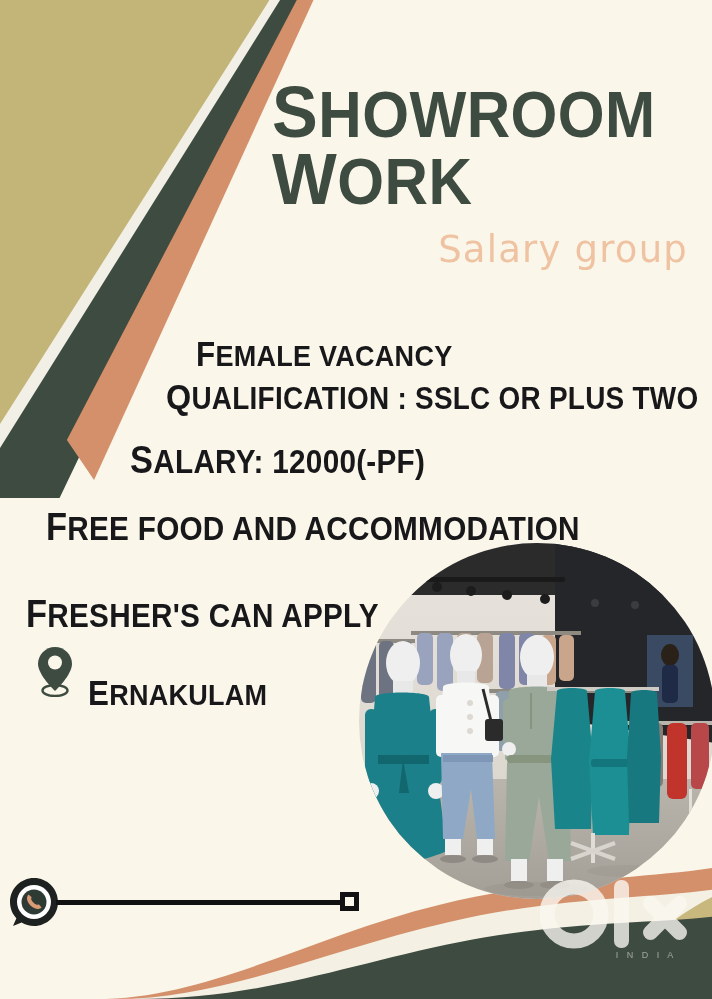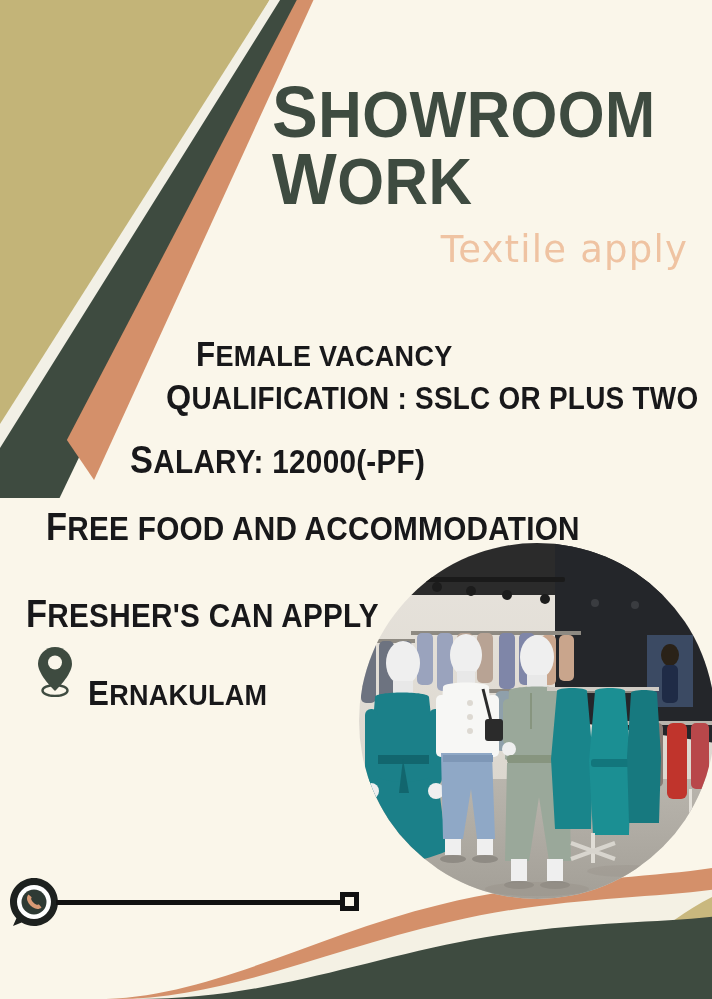--- a/index.html
+++ b/index.html
@@ -166,21 +166,21 @@
     <path d="M 110 999 C 215 999 312 950 430 922 C 548 893 645 900 712 884 L 712 999 Z" fill="#f4f1e4"></path>
 
     <path d="M 560 999 C 600 960 648 905 712 884 L 712 999 Z" fill="#c9b87e"></path>
 
     <path d="M 130 999 C 250 999 330 965 440 942 C 555 918 650 925 712 912 L 712 999 Z" fill="#3e4b40"></path>
   </svg>
 
   <div class="headline-block">
     <div class="headline-line small-caps-lead">Showroom</div>
     <div class="headline-line small-caps-lead">Work</div>
-    <div class="subtitle">Textile apply</div>
+    <div class="subtitle">Salary group</div>
   </div>
 
   <div class="copy" id="copy-female">Female vacancy</div>
 
   <div class="copy" id="copy-qualification">Qualification : SSLC or plus two</div>
 
   <div class="copy" id="copy-salary">Salary: 12000(-PF)</div>
 
   <div class="copy" id="copy-food">Free food and accommodation</div>
 
@@ -341,14 +341,30 @@
     <svg id="phone-icon" viewBox="0 0 52 52">
       <path d="M26 2 C12.7 2 2 12.7 2 26 C2 32.3 4.4 38 8.4 42.3 L5 50 L13.6 46.6 C17.2 48.8 21.4 50 26 50 C39.3 50 50 39.3 50 26 C50 12.7 39.3 2 26 2 Z" fill="#1d211f"></path>
       <circle cx="26" cy="26" r="17" fill="#ffffff"></circle>
       <circle cx="26" cy="26" r="12.5" fill="#2e3a34"></circle>
       <path d="M20.5 18.5 C19 20 18.6 22.5 19.4 24.8 C20.6 28.3 23.7 31.4 27.2 32.6 C29.5 33.4 32 33 33.5 31.5 L30.8 28.3 C30 28.9 29 29 28.2 28.6 C26.3 27.8 24.2 25.7 23.4 23.8 C23 23 23.1 22 23.7 21.2 Z" fill="#d99a75"></path>
     </svg>
     <div id="contact-rule"></div>
     <div id="contact-endcap"></div>
   </div>
 
+  <div id="olx-watermark">
+    <svg viewBox="0 0 160 86">
+      <g opacity="0.78">
+
+        <circle cx="34" cy="36" r="27" fill="none" stroke="#fbf8f2" stroke-width="15"></circle>
+
+        <rect x="74" y="2" width="15" height="68" rx="7" fill="#fbf8f2"></rect>
+
+        <g transform="translate(125,40)">
+          <rect x="-28" y="-7.5" width="56" height="15" rx="7.5" fill="#fbf8f2" transform="rotate(45)"></rect>
+          <rect x="-28" y="-7.5" width="56" height="15" rx="7.5" fill="#fbf8f2" transform="rotate(-45)"></rect>
+        </g>
+      </g>
+      <text x="106" y="80" fill="#fbf8f2" opacity="0.5" font-family="Liberation Sans, sans-serif" font-size="9" letter-spacing="3" text-anchor="middle">I N D I A</text>
+    </svg>
+  </div>
 
 </div>
 
 </body></html>

